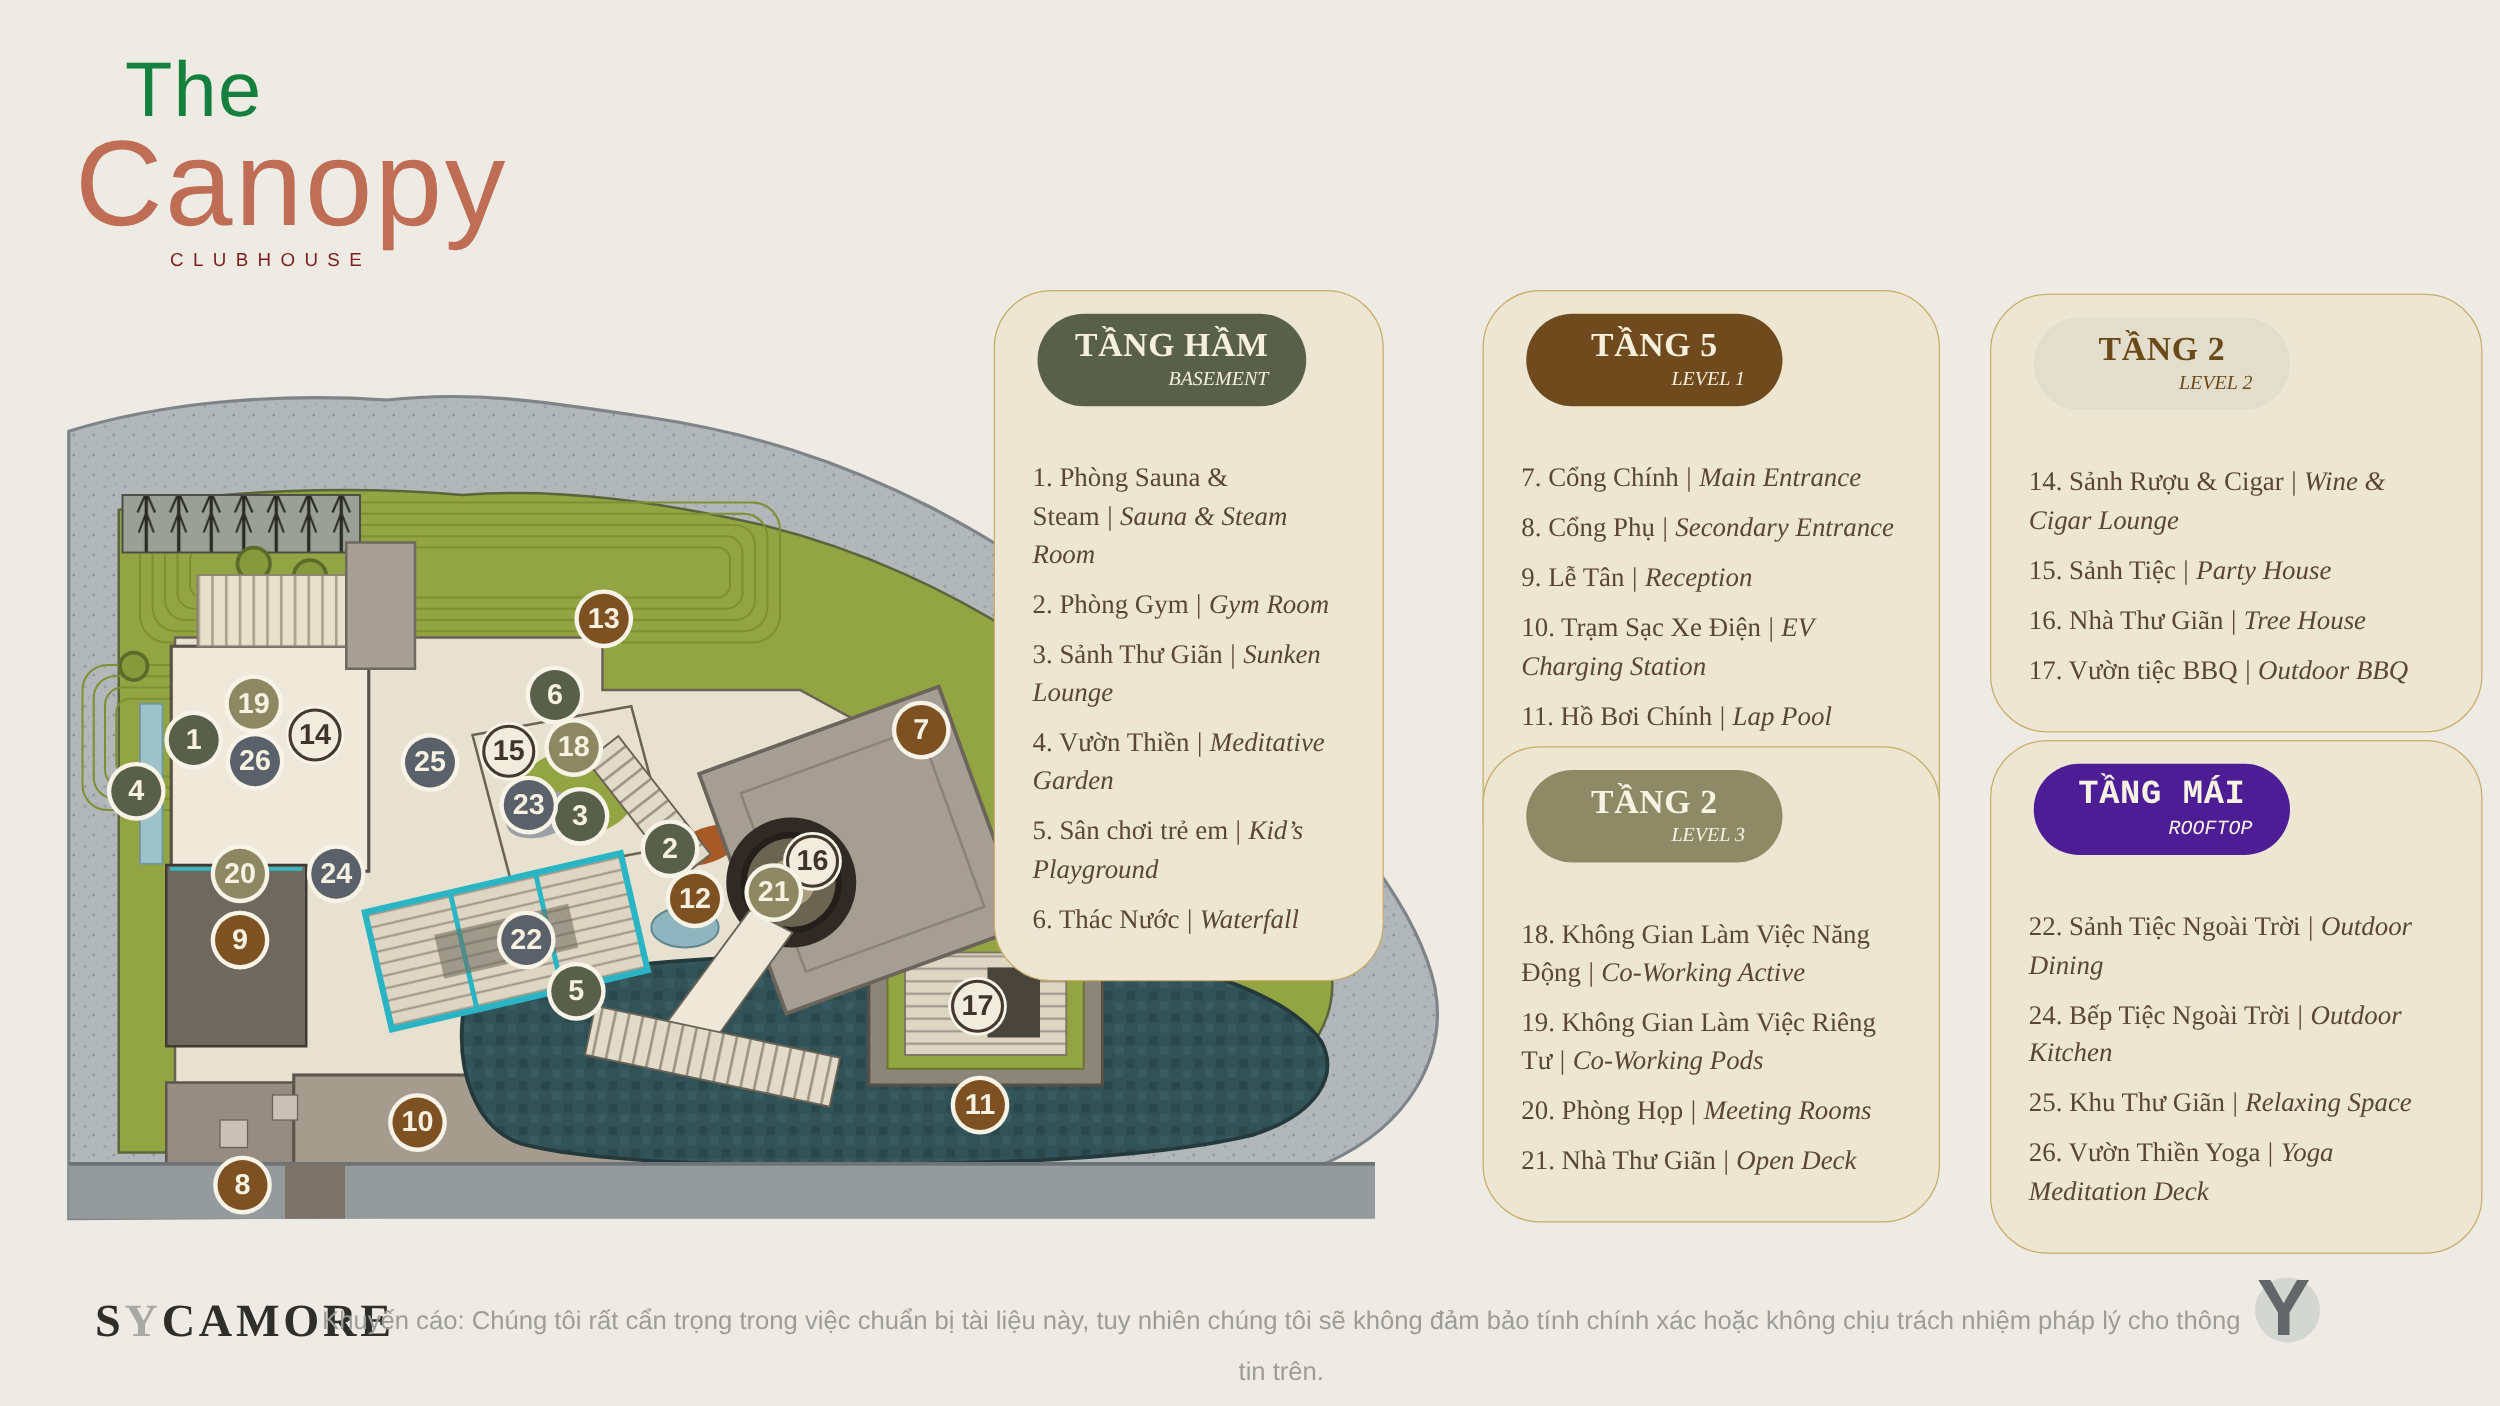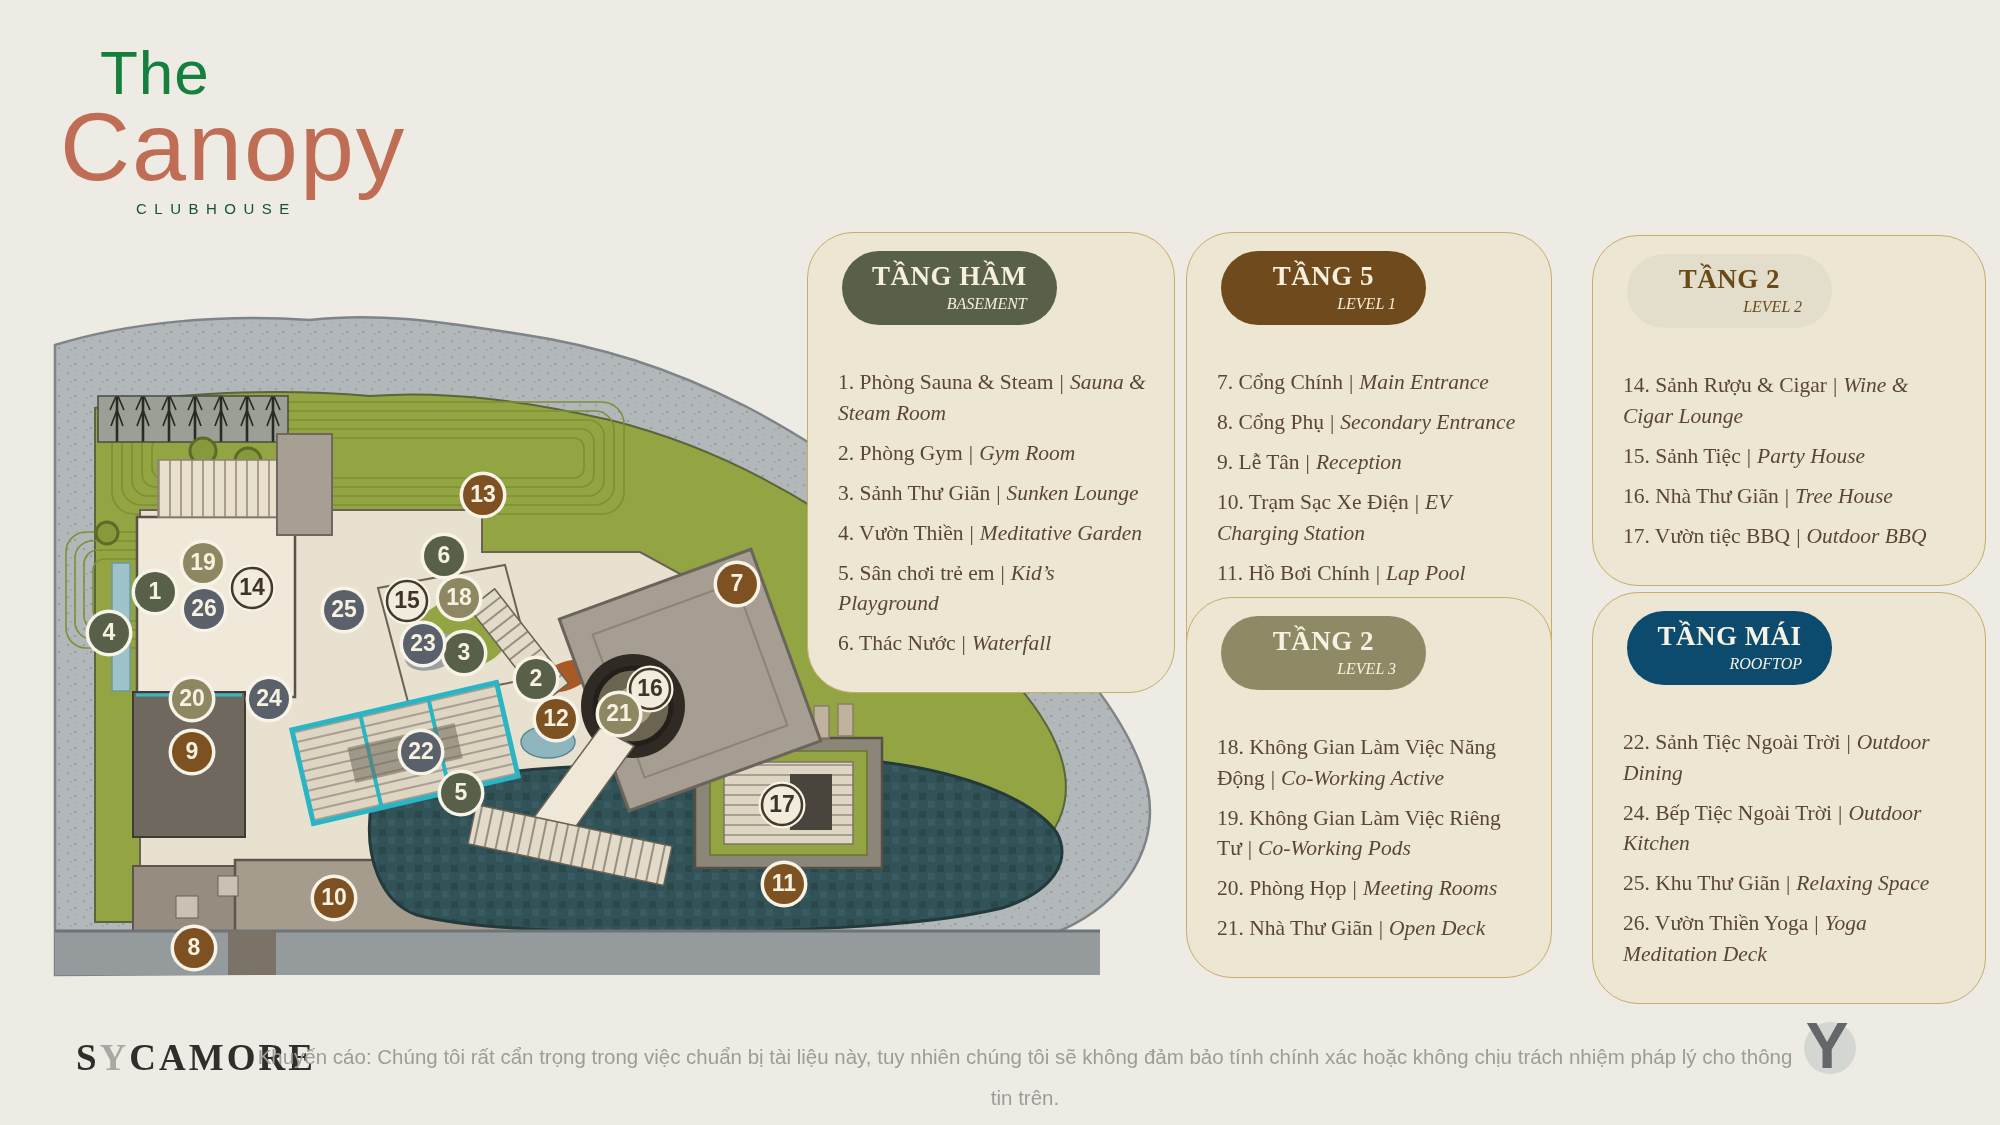--- a/index.html
+++ b/index.html
@@ -8,21 +8,21 @@
     background:#edebe4;
     font-family:"Liberation Serif","DejaVu Serif",serif;
   }
   
   .title-block{position:absolute;left:60px;top:42px;line-height:1;}
   .title-the{font-family:"Liberation Sans","DejaVu Sans",sans-serif;font-weight:400;
     font-size:62px;color:#15803d;margin-left:40px;letter-spacing:1px;}
   .title-canopy{font-family:"Liberation Sans","DejaVu Sans",sans-serif;font-weight:300;
     font-size:97px;color:#bf6e55;margin-top:-6px;letter-spacing:2px;}
   .title-clubhouse{font-family:"Liberation Sans","DejaVu Sans",sans-serif;font-weight:400;
-    font-size:15px;color:#14532d;letter-spacing:7.5px;margin:6px 0 0 76px;}
+    font-size:15px;color:#7f1d1d;letter-spacing:7.5px;margin:6px 0 0 76px;}
   
   #map{position:absolute;left:0;top:0;z-index:1;}
   .mnum{font-family:"Liberation Sans","DejaVu Sans",sans-serif;font-weight:700;font-size:23px;text-anchor:middle;}
   
   #panels{position:absolute;left:0;top:0;width:2000px;height:1125px;z-index:2;}
   .panel{position:absolute;background:#ede6d3;border:1.6px solid #c8ad6a;
     border-radius:46px;box-sizing:border-box;padding:16px 24px 24px 30px;}
   .pill{display:inline-block;min-width:205px;box-sizing:border-box;padding:10px 30px 12px;
     border-radius:42px;text-align:center;margin:2px 0 0 4px;}
   .pill-title{font-weight:700;font-size:27px;letter-spacing:.5px;}
@@ -324,21 +324,21 @@
     </g>
 </svg>
 
 <div class="title-block">
   <div class="title-the">The</div>
   <div class="title-canopy">Canopy</div>
   <div class="title-clubhouse">CLUBHOUSE</div>
 </div>
 
 <div id="panels">
-    <div class="panel" style="left: 795px; top: 232px; width: 368px; min-height: 329px; margin-left: 12px;"><div class="pill" style="background: rgb(89, 96, 74); color: rgb(245, 239, 220);"><div class="pill-title">TẦNG HẦM</div><div class="pill-sub">BASEMENT</div></div><ul class="items">
+    <div class="panel" style="left: 795px; top: 232px; width: 312px; min-height: 329px;"><div class="pill" style="background: rgb(89, 96, 74); color: rgb(245, 239, 220);"><div class="pill-title">TẦNG HẦM</div><div class="pill-sub">BASEMENT</div></div><ul class="items">
         <li><span class="vi">1. Phòng Sauna &amp; Steam</span><span class="sep">|</span><span class="en">Sauna &amp; Steam Room</span></li>
         <li><span class="vi">2. Phòng Gym</span><span class="sep">|</span><span class="en">Gym Room</span></li>
         <li><span class="vi">3. Sảnh Thư Giãn</span><span class="sep">|</span><span class="en">Sunken Lounge</span></li>
         <li><span class="vi">4. Vườn Thiền</span><span class="sep">|</span><span class="en">Meditative Garden</span></li>
         <li><span class="vi">5. Sân chơi trẻ em</span><span class="sep">|</span><span class="en">Kid’s Playground</span></li>
         <li><span class="vi">6. Thác Nước</span><span class="sep">|</span><span class="en">Waterfall</span></li>
       </ul></div>
     <div class="panel" style="left: 1186px; top: 232px; width: 366px; min-height: 344px;"><div class="pill" style="background: rgb(111, 74, 29); color: rgb(245, 239, 220);"><div class="pill-title">TẦNG 5</div><div class="pill-sub">LEVEL 1</div></div><ul class="items">
         <li><span class="vi">7.  Cổng Chính</span><span class="sep">|</span><span class="en">Main Entrance</span></li>
         <li><span class="vi">8.  Cổng Phụ</span><span class="sep">|</span><span class="en">Secondary Entrance</span></li>
@@ -353,21 +353,21 @@
         <li><span class="vi">15. Sảnh Tiệc</span><span class="sep">|</span><span class="en">Party House</span></li>
         <li><span class="vi">16. Nhà Thư Giãn</span><span class="sep">|</span><span class="en">Tree House</span></li>
         <li><span class="vi">17. Vườn tiệc BBQ</span><span class="sep">|</span><span class="en">Outdoor BBQ</span></li>
       </ul></div>
     <div class="panel" style="left: 1186px; top: 597px; width: 366px; min-height: 331px;"><div class="pill" style="background: rgb(143, 138, 102); color: rgb(247, 242, 226);"><div class="pill-title">TẦNG 2</div><div class="pill-sub">LEVEL 3</div></div><ul class="items">
         <li><span class="vi">18. Không Gian Làm Việc Năng Động</span><span class="sep">|</span><span class="en">Co-Working Active</span></li>
         <li><span class="vi">19. Không Gian Làm Việc Riêng Tư</span><span class="sep">|</span><span class="en">Co-Working Pods</span></li>
         <li><span class="vi">20. Phòng Họp</span><span class="sep">|</span><span class="en">Meeting Rooms</span></li>
         <li><span class="vi">21. Nhà Thư Giãn</span><span class="sep">|</span><span class="en">Open Deck</span></li>
       </ul></div>
-    <div class="panel" style="left: 1592px; top: 592px; width: 394px; min-height: 278px;"><div class="pill" style="background: #0c4a6e; color: rgb(247, 242, 226);"><div class="pill-title">TẦNG MÁI</div><div class="pill-sub">ROOFTOP</div></div><ul class="items">
+    <div class="panel" style="left: 1592px; top: 592px; width: 394px; min-height: 278px;"><div class="pill" style="background: #4c1d95; color: rgb(247, 242, 226); font-family: Liberation Mono, monospace;"><div class="pill-title">TẦNG MÁI</div><div class="pill-sub">ROOFTOP</div></div><ul class="items">
         <li><span class="vi">22. Sảnh Tiệc Ngoài Trời</span><span class="sep">|</span><span class="en">Outdoor Dining</span></li>
         <li><span class="vi">24. Bếp Tiệc Ngoài Trời</span><span class="sep">|</span><span class="en">Outdoor Kitchen</span></li>
         <li><span class="vi">25. Khu Thư Giãn</span><span class="sep">|</span><span class="en">Relaxing Space</span></li>
         <li><span class="vi">26. Vườn Thiền Yoga</span><span class="sep">|</span><span class="en">Yoga Meditation Deck</span></li>
       </ul></div>
   </div>
 
 <div class="brand"><span>S</span><span class="y">Y</span><span>CAMORE</span></div>
 
 <div class="disclaimer">

